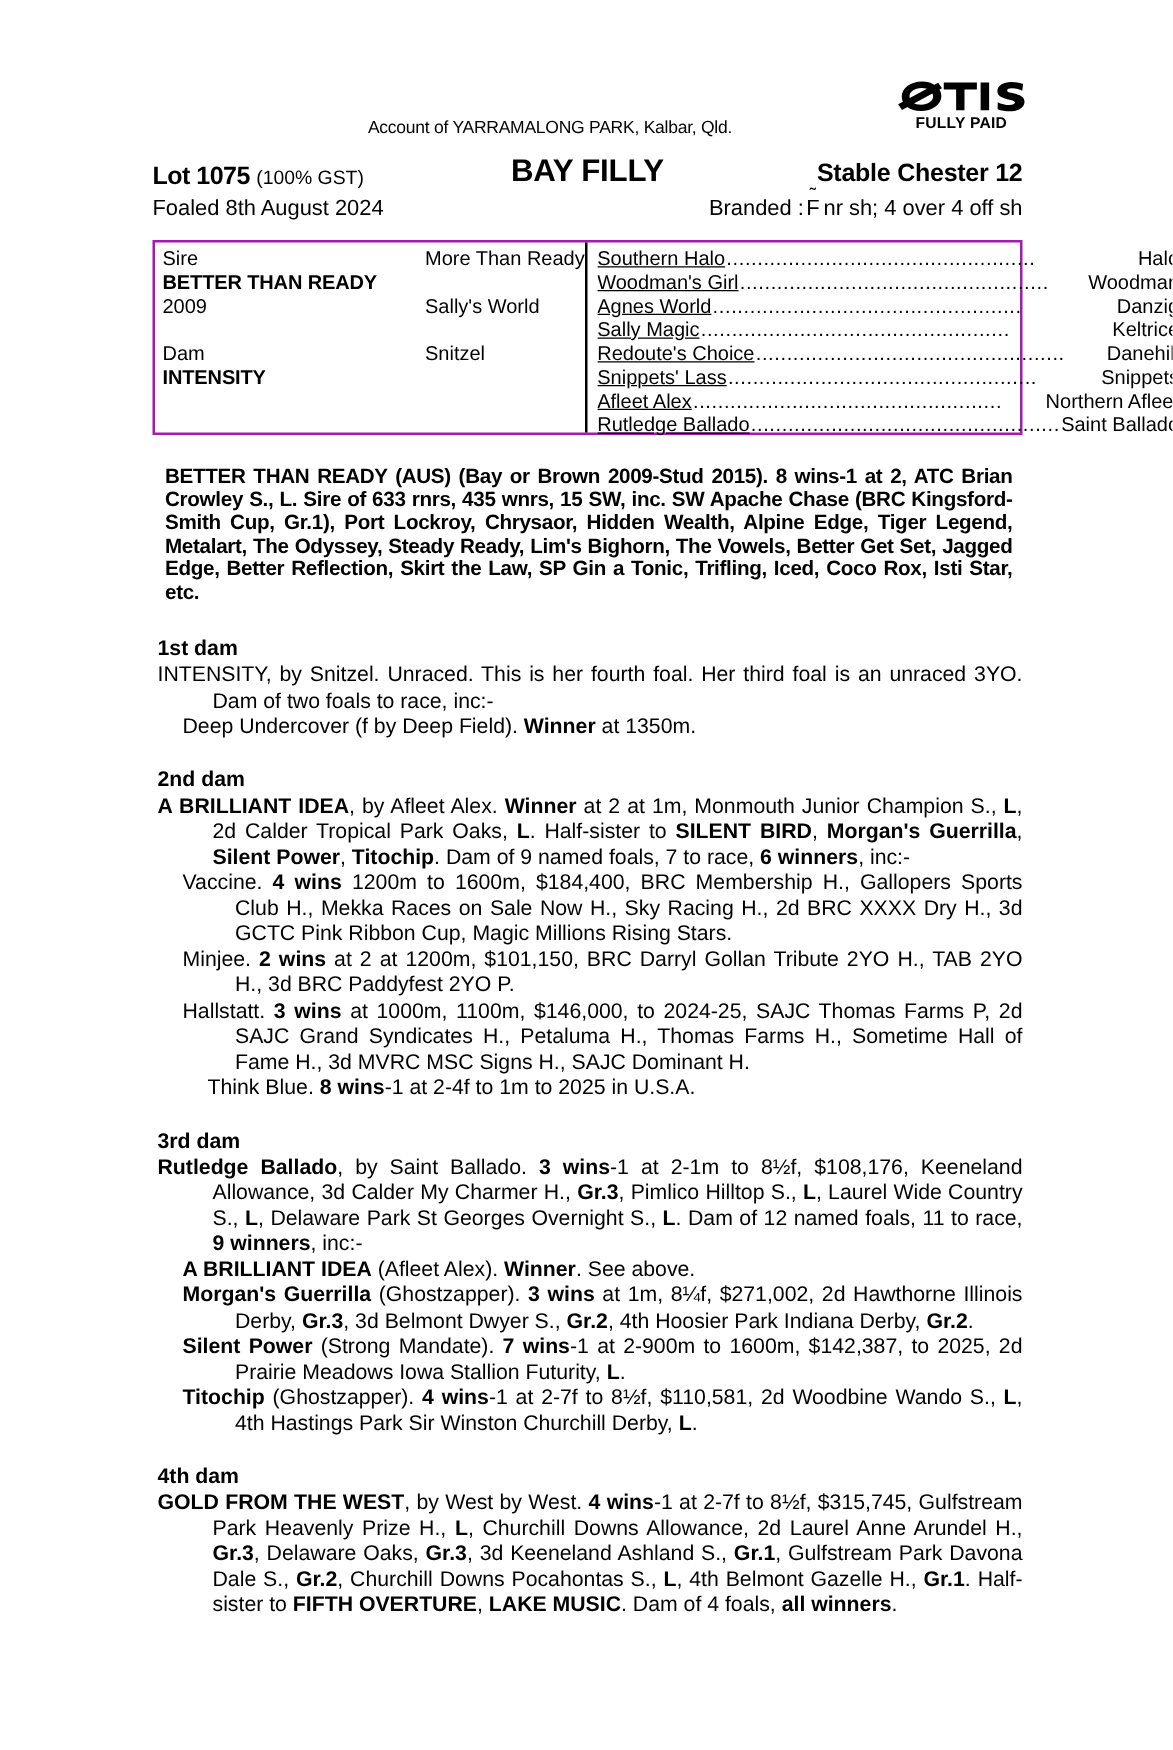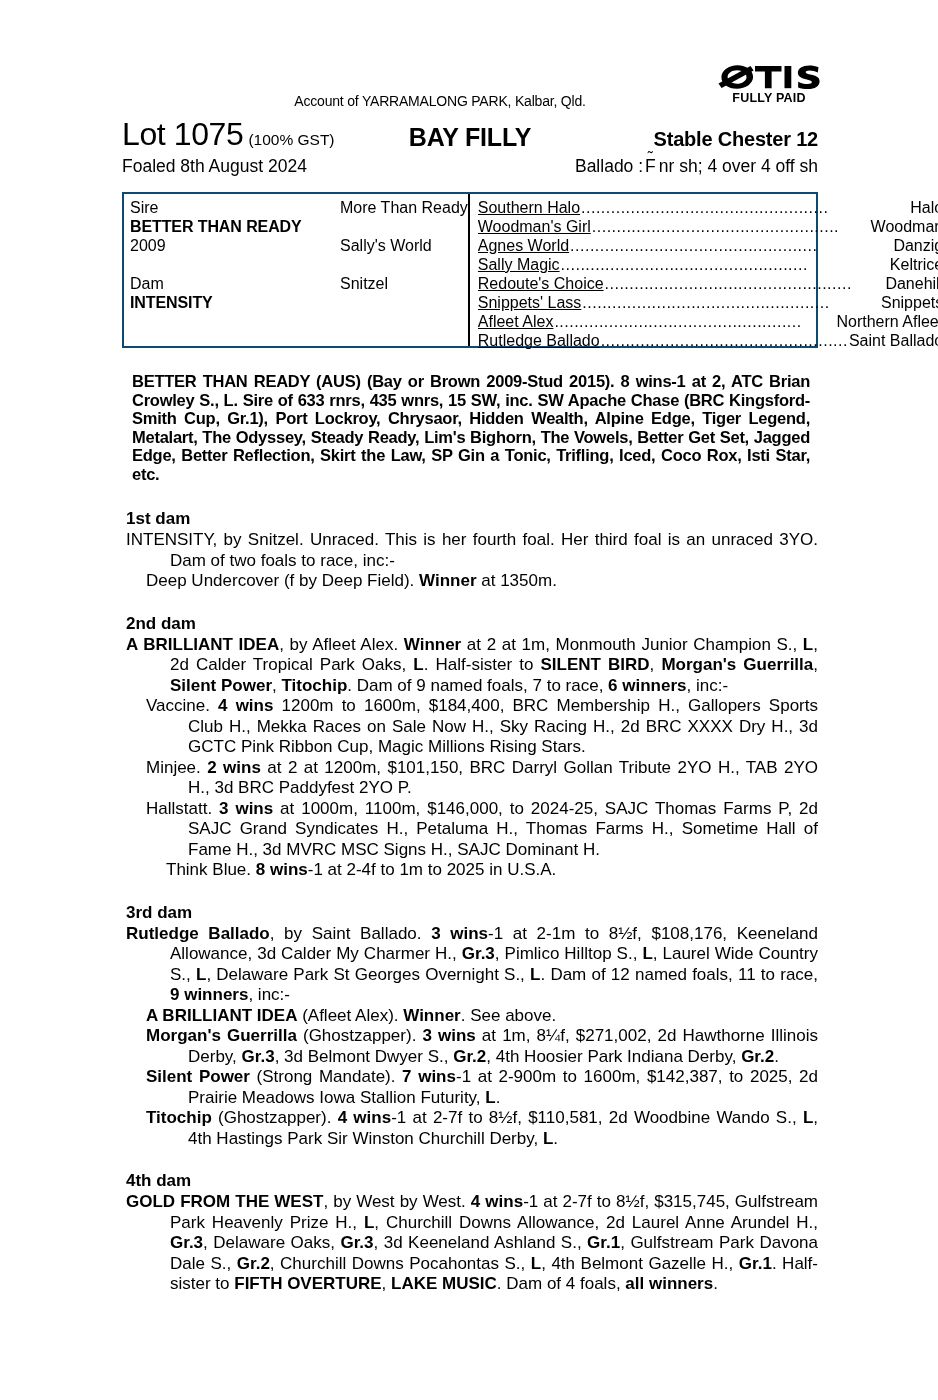--- a/index.html
+++ b/index.html
@@ -63,22 +63,22 @@
     height: 34px;
     margin-top: 1px;
   }
   .lot-left {
     position: absolute;
     left: 0;
     bottom: 0;
     white-space: nowrap;
   }
   .lot-no {
-    font-size: 32px;
-    font-weight: normal;
+    font-size: 20px;
+    font-weight: bold;
     letter-spacing: -0.4px;
   }
   .lot-gst {
     font-size: 15.5px;
     margin-left: 5px;
   }
   .lot-mid {
     position: absolute;
     left: 50%;
     transform: translateX(-50%);
@@ -125,21 +125,21 @@
     position: absolute;
     left: 50%;
     transform: translateX(-52%);
     top: -9px;
     font-size: 15px;
   }
 
   
   .ped-table {
     margin-top: 8px;
-    border: 2px solid #0c4a6e;
+    border: 2px solid #a21caf;
     display: flex;
     height: 156px;
     box-sizing: border-box;
   }
   .ped-left {
     width: 376px;
     box-sizing: border-box;
     border-right: 2px solid #000;
     padding: 4px 0 0 6px;
     position: relative;
@@ -251,21 +251,21 @@
     <div class="lot-left">
       <span class="lot-no">Lot 1075</span><span class="lot-gst">(100% GST)</span>
     </div>
     <div class="lot-mid">BAY FILLY</div>
     <div class="lot-right">Stable Chester 12</div>
   </div>
 
   <div class="foaled-row">
     <div class="foaled-left">Foaled 8th August 2024</div>
     <div class="foaled-right">
-      <span>Ballado :</span><span class="brand-glyph"><span class="tilde">˜</span><span>F</span></span><span>nr sh; 4 over 4 off sh</span>
+      <span>Branded :</span><span class="brand-glyph"><span class="tilde">˜</span><span>F</span></span><span>nr sh; 4 over 4 off sh</span>
     </div>
   </div>
 
   <div class="ped-table">
     <div class="ped-left">
       <div class="ped-line">
         <span class="ped-c1">Sire</span>
         <span class="ped-c2">More Than Ready</span>
       </div>
       <div class="ped-line bold">

